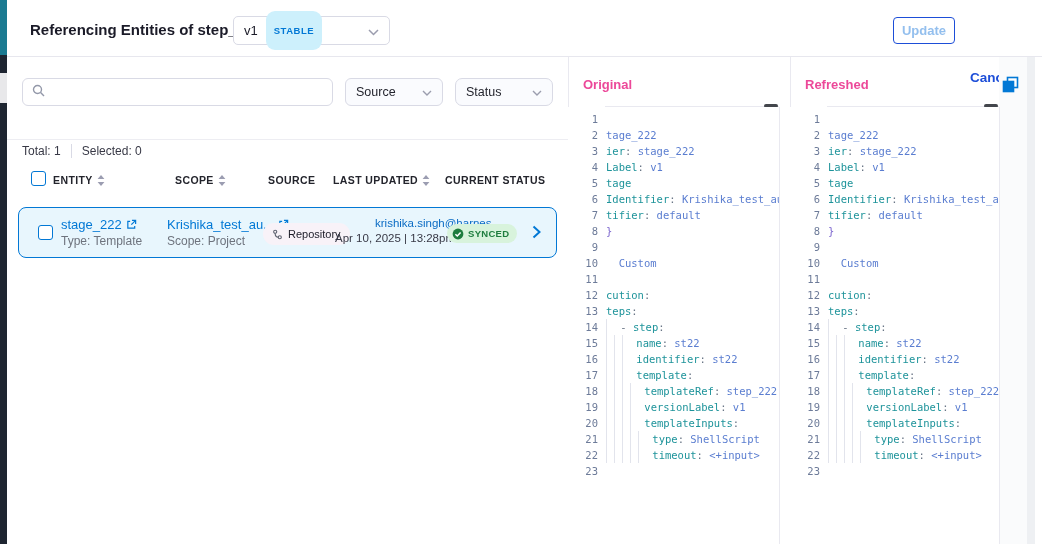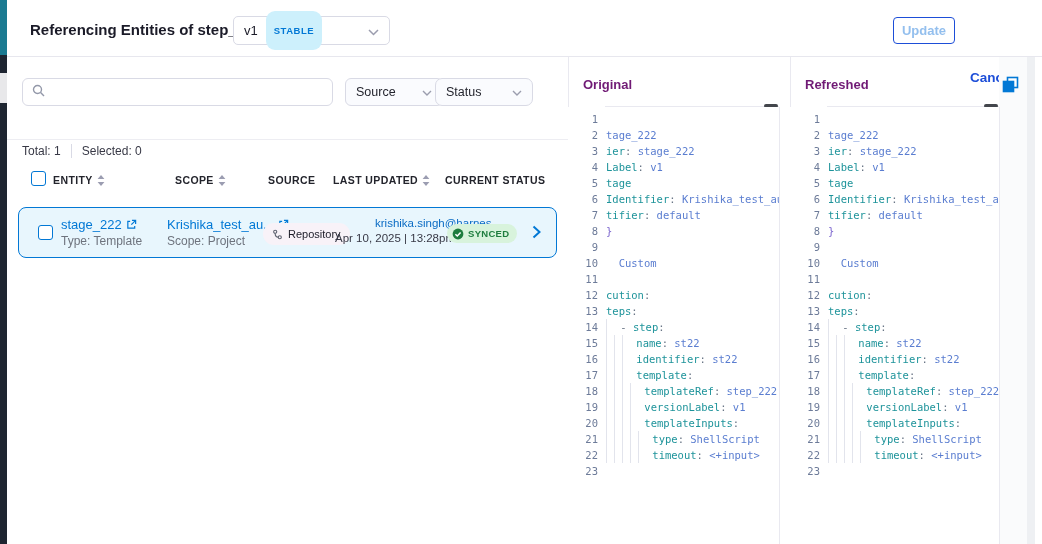--- a/index.html
+++ b/index.html
@@ -22,21 +22,21 @@
   .verSel .chev { margin-left:auto; }
   .btn-update { position:absolute; left:886px; top:17px; width:62px; height:27px; border:1px solid #1d4ed8; border-radius:4px; background:#fff; color:#93bfee; font-size:13px; font-weight:bold; font-family:inherit; }
   .btn-cancel { position:absolute; left:963px; top:22px; font-size:13.5px; font-weight:bold; color:#1d4ed8; background:none; border:none; font-family:inherit; cursor:pointer;margin-top:48px; }
 
   
   .search { position:absolute; left:15px; top:78px; width:311px; height:28px; border:1px solid #d9dae5; border-radius:6px; background:#fff; display:flex; align-items:center; padding:0 9px; gap:7px; }
   .search input { border:none; outline:none; flex:1; font-size:13px; font-family:inherit; color:#33343f; background:transparent; }
   .search input::placeholder { color:#9a9ca8; }
   .dd { position:absolute; top:78px; height:28px; width:98px; border:1px solid #d9dae5; border-radius:6px; background:#fafbfe; display:flex; align-items:center; padding:0 10px; font-size:12.5px; color:#24252e; cursor:pointer; }
   .dd .chev { margin-left:auto; }
-  .dd.src { left:338px; } .dd.sts { left:428px;border-radius:7px; }
+  .dd.src { left:338px; } .dd.sts { left:448px;border-radius:7px; }
   .totals { position:absolute; left:15px; top:112px; display:flex; align-items:center; gap:10px; font-size:12px; color:#383946;margin-top:32px; }
   .totals .sep { width:1px; height:14px; background:#d9dae5; }
   .subdiv { position:absolute; left:0; top:139px; width:568px; height:1px; background:#ededf2; }
 
   
   .thead { position:absolute; left:0; top:168px; width:568px; height:30px; }
   .th { position:absolute; top:6px; font-size:10.5px; font-weight:bold; letter-spacing:.4px; color:#23242c; display:flex; align-items:center; gap:4px; }
   .cb { width:15px; height:15px; border:1.6px solid #0278d5; border-radius:3px; background:#fff; display:inline-block; }
   .thead .cb { position:absolute; left:24px; top:3px; }
   .row { position:absolute; left:11px; top:207px; width:539px; height:51px; background:#e8f6fd; border:1px solid #0278d5; border-radius:8px; cursor:pointer; }
@@ -47,21 +47,21 @@
   .c-scope  { position:absolute; left:148px; top:9px; }
   .pill-src { position:absolute; left:244px; top:15px; height:22px; background:#f8f2f8; border-radius:11px; display:flex; align-items:center; gap:5px; padding:0 9px; font-size:11px; color:#1c1c28; }
   .c-upd { position:absolute; left:316px; top:9px; }
   .c-upd .l1 { font-size:11.5px; color:#0b6cc4;padding-left:40px; }
   .c-upd .l2 { font-size:11.5px; color:#383946; margin-top:3px; }
   .pill-status { position:absolute; left:428px; top:16px; height:19px; background:#d8f3dc; border-radius:10px; display:flex; align-items:center; gap:4px; padding:0 8px 0 5px; font-size:9.5px; font-weight:bold; letter-spacing:.3px; color:#1e7d3e; }
   .row-chev { position:absolute; left:513px; top:17px; }
 
   
   .vline { position:absolute; background:#e9e9f0; width:1px; }
-  .code-head-title { position:absolute; top:77px; font-size:13px; font-weight:bold; color:#701a75; }
+  .code-head-title { position:absolute; top:77px; font-size:13px; font-weight:bold; color:#ec4899; }
   .topline { position:absolute; top:106px; height:1px; background:#e9e9f0; }
   .hthumb { position:absolute; top:104px; height:4px; width:14px; background:#43464c; border-radius:2px; }
   .copy-btn { position:absolute; left:1001px; top:76px; width:18px; height:18px; background:none; border:none; cursor:pointer; padding:0; }
 
   .code-panel { position:absolute; top:107px; height:437px; overflow:hidden; background:#fff; font-family:"DejaVu Sans Mono", monospace; font-size:10.5px; line-height:16px; padding-top:4px; cursor:text; }
   .cp-orig { left:568px; width:211px; }
   .cp-refr { left:790px; width:209px; }
   .cl { white-space:pre; height:16px; display:flex; }
   .ln { width:22px; min-width:22px; text-align:right; color:#6d7b99; margin:0 8px 0 8px; }
   .lc { white-space:pre; }

